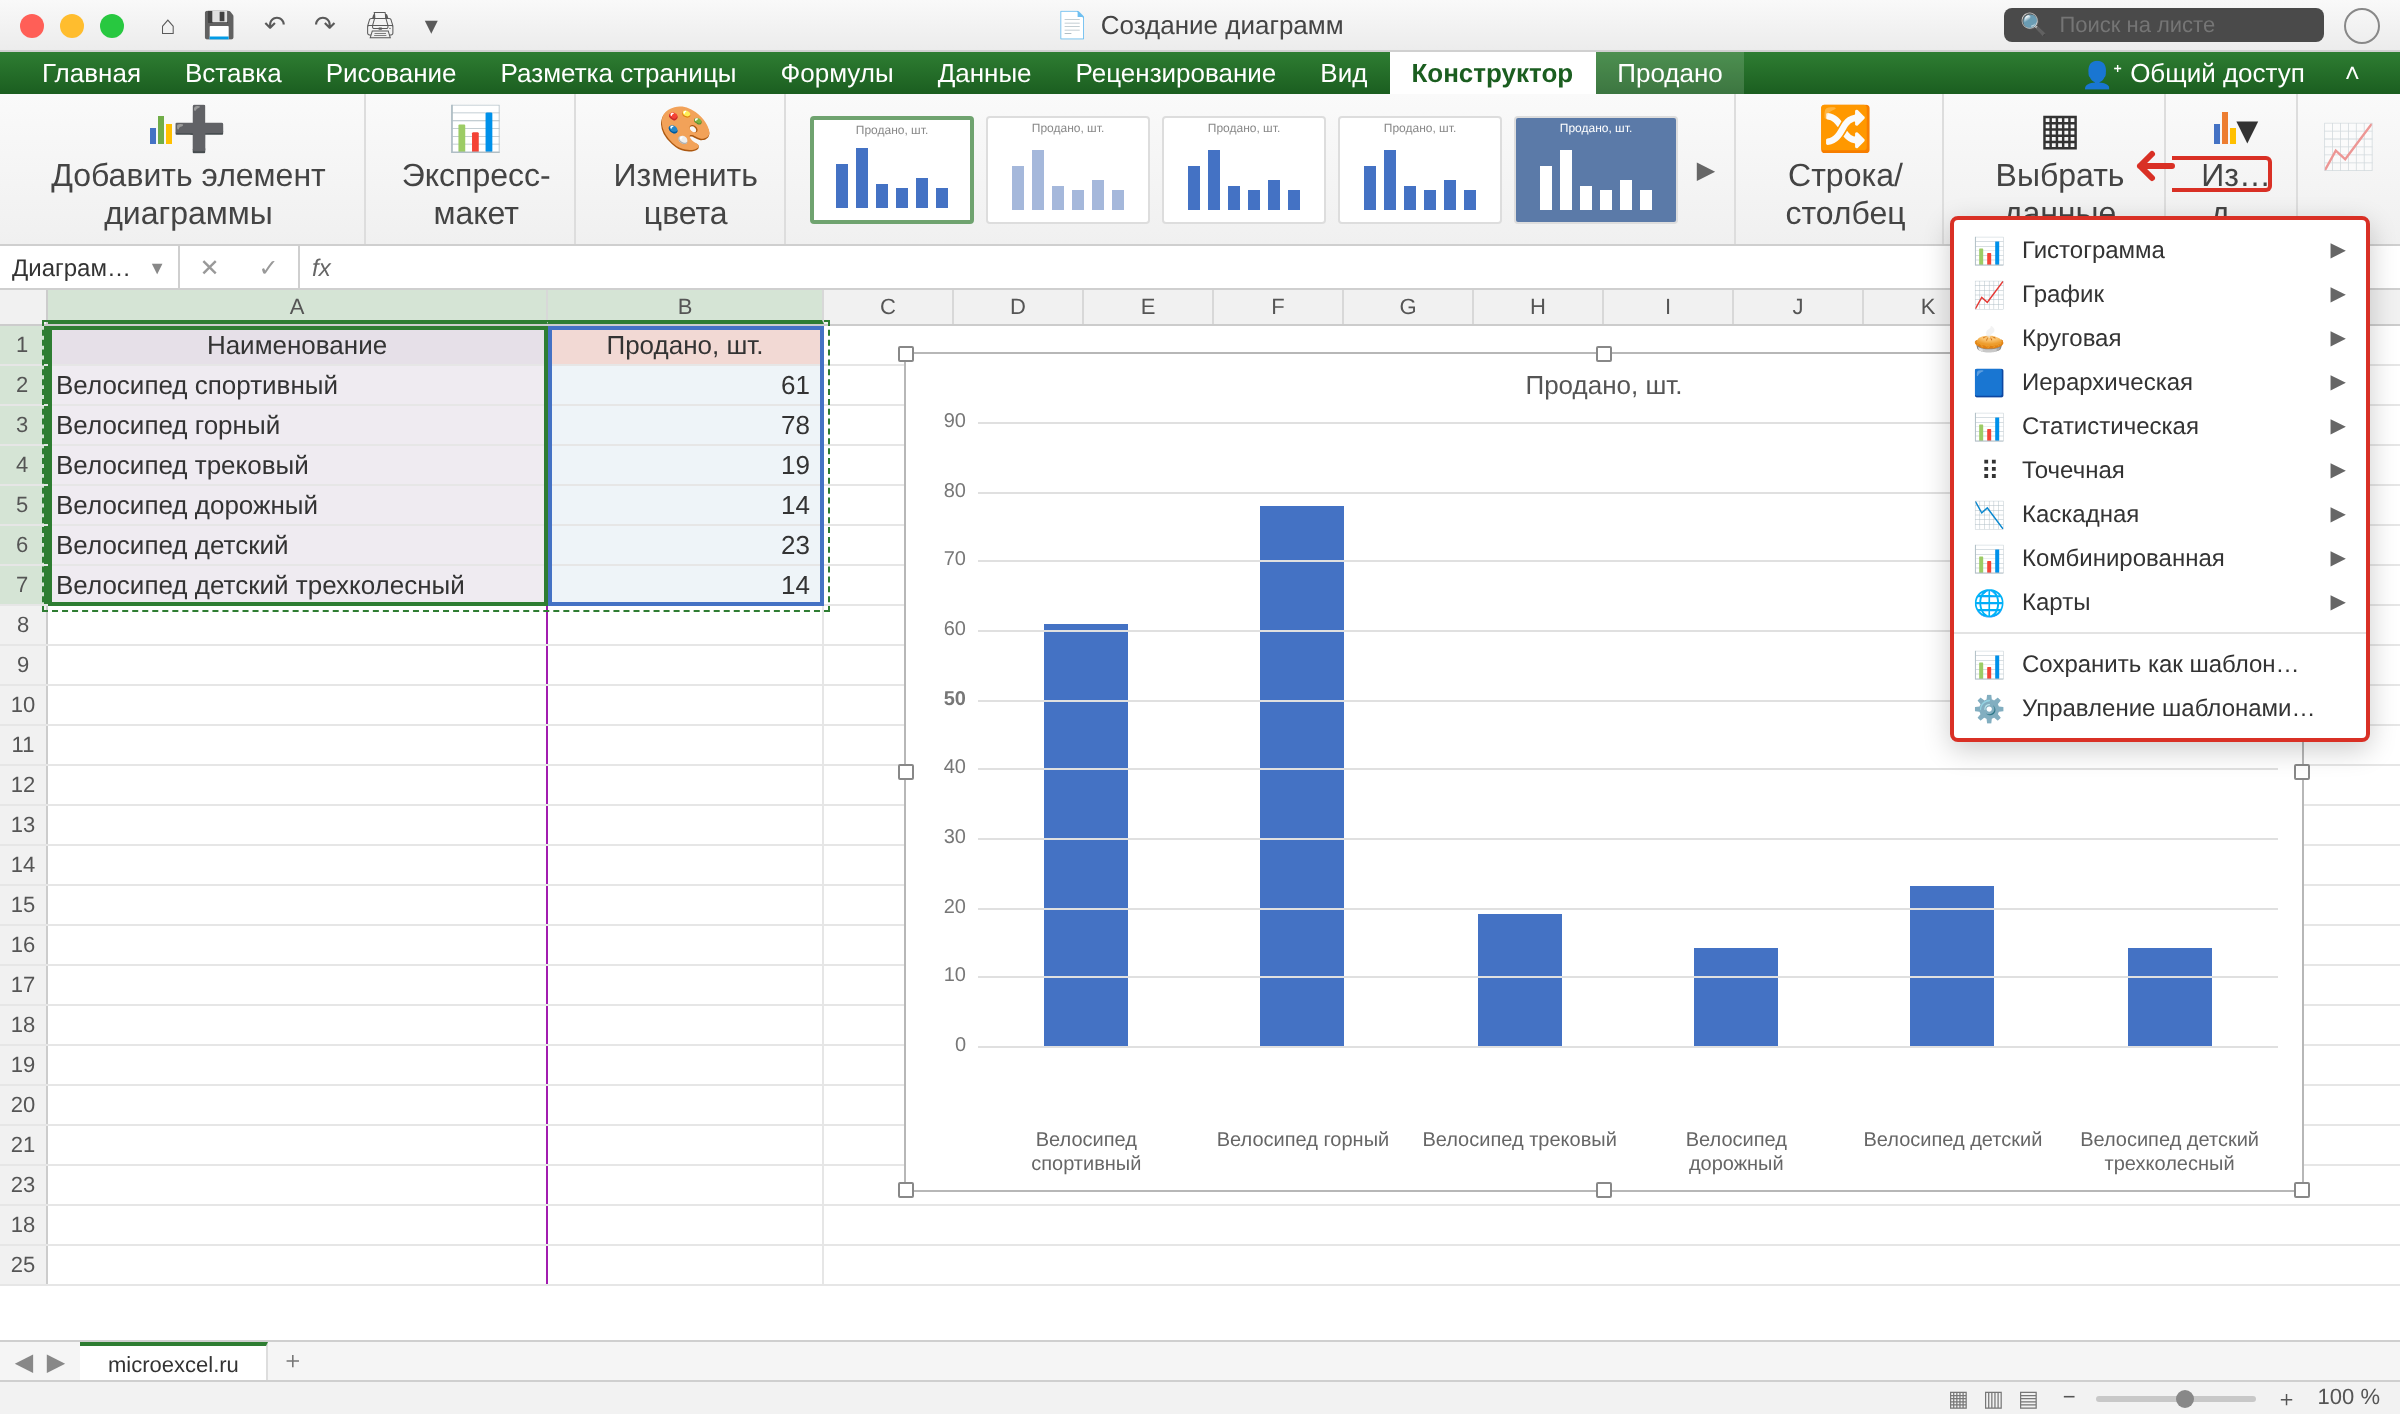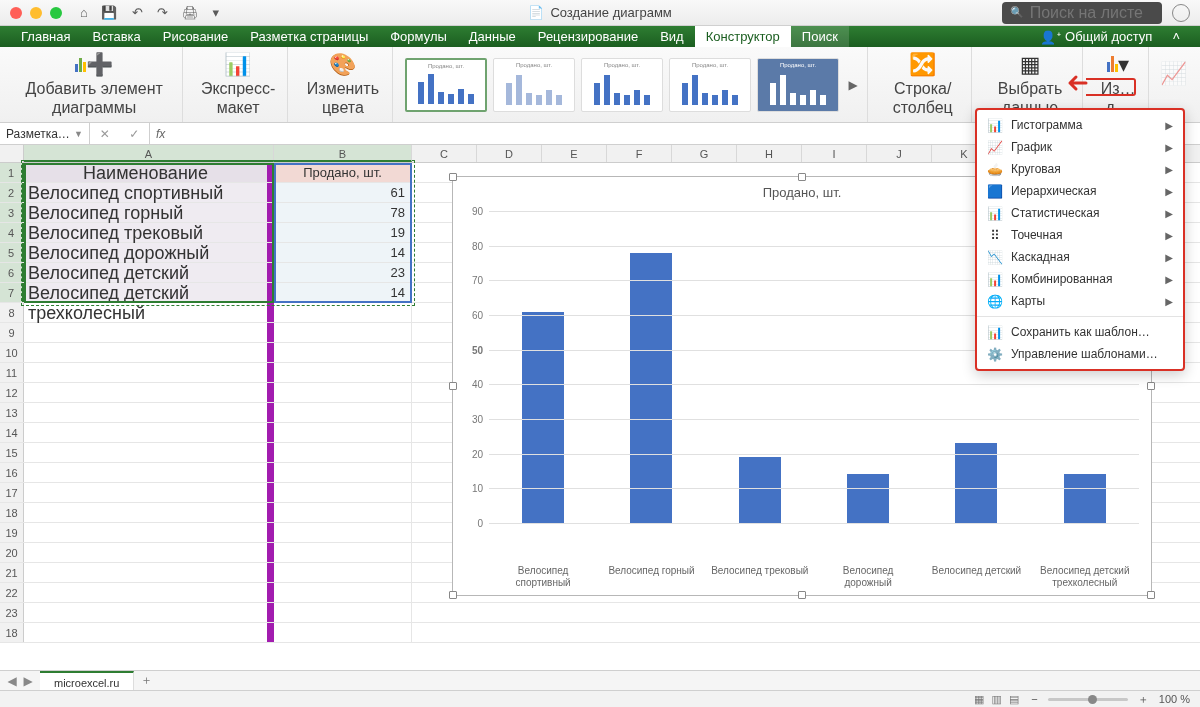--- a/index.html
+++ b/index.html
@@ -7,27 +7,27 @@
 
 
 .titlebar { height: 26px; background: linear-gradient(#f9f9f9,#ececec); display: flex; align-items: center; padding: 0 10px; border-bottom: 1px solid #d0d0d0; position: relative; }
 .mac-dots { display: flex; gap: 8px; }
 .mac-dot { width: 12px; height: 12px; border-radius: 50%; }
 .dot-r { background: #ff5f57; } .dot-y { background: #ffbd2e; } .dot-g { background: #28c840; }
 .title-tools { display:flex; gap:14px; margin-left:18px; color:#5a5a5a; font-size:13px;}
 .title-tools span { cursor:pointer; }
 .title-center { position:absolute; left:50%; transform:translateX(-50%); display:flex; align-items:center; gap:6px; font-size:13px; color:#444;}
 .title-search { margin-left:auto; display:flex; align-items:center; gap:6px; color:#999; background:#4a4a4a; border-radius:4px; padding:2px 8px; font-size:11px; width:160px;}
-.title-search input { background:transparent; border:none; color:#ccc; outline:none; width:100%; font-size:16px;}
+.title-search input { background:transparent; border:none; color:#ccc; outline:none; width:100%; font-size:11px;}
 .smiley { width:18px; height:18px; border:1.5px solid #888; border-radius:50%; margin-left:10px; position:relative;}
 
 
 .tabstrip { height: 21px; background: linear-gradient(#2e7d32,#1b5e20); display:flex; align-items:stretch; padding: 0 10px; color:#fff; font-size:13px;}
 .tabstrip .tab { padding: 2px 11px; display:flex; align-items:center; cursor:pointer; }
-.ctx-tab { background:#fff; color:#1b5e20; font-weight:400; }
+.ctx-tab { background:#fff; color:#1b5e20; font-weight:700; }
 .ctx-tab2 { background: rgba(255,255,255,.15); }
 .share-btn { margin-left:auto; display:flex; align-items:center; gap:4px; padding:0 10px; font-size:13px;}
 .collapse-caret { padding:0 10px; display:flex; align-items:center;}
 
 
 .ribbon { height: 76px; background: linear-gradient(#fafafa,#f0f0f0); border-bottom:1px solid #cfcfcf; display:flex; align-items:center; padding:0 6px; gap:6px;}
 .rgroup { display:flex; flex-direction:column; align-items:center; justify-content:center; height:100%; padding:0 6px; border-right:1px solid #ddd; }
 .rgroup:last-child{border-right:none;}
 .rgroup .big-ico { font-size:22px; margin-bottom:2px;}
 .rgroup .lbl { font-size:16px; text-align:center; line-height:1.15; color:#444;}
@@ -50,21 +50,21 @@
 .col-headers { position:absolute; top:0; left:0; right:0; height:18px; display:flex; background:#f1f1f1; border-bottom:1px solid #ccc;}
 .corner { width:24px; border-right:1px solid #ccc;}
 .ch { border-right:1px solid #d8d8d8; text-align:center; font-size:11px; color:#555; line-height:18px;}
 .ch.sel{background:#d5e4d5; border-bottom:2px solid #2e7d32;}
 .chA{width:250px;} .chB{width:138px;}
 .chS{width:65px;}
 .rows { position:absolute; top:18px; left:0; right:0; bottom:0;}
 .row { height:20px; display:flex; border-bottom:1px solid #e6e6e6;}
 .rh { width:24px; background:#f1f1f1; border-right:1px solid #ccc; text-align:center; font-size:11px; color:#555; line-height:20px;}
 .rh.sel{background:#d5e4d5; border-right:2px solid #2e7d32;}
-.cellA{width:250px; border-right:7px solid #a21caf; padding:0 4px; line-height:20px; font-size:18px;}
+.cellA{width:250px; border-right:1px solid #a21caf; padding:0 4px; line-height:20px; font-size:13px;}
 .cellB{width:138px; border-right:1px solid #e6e6e6; padding:0 6px; line-height:20px; font-size:13px; text-align:right;}
 .hdr-cell{ background:#e6e0e8; text-align:center; font-weight:500;}
 .hdr-cellB{ background:#f2d9d4; text-align:center; font-weight:500;}
 .dataA{ background:#efebf1;} .dataB{ background:#eef4f8;}
 .sel-border { position:absolute; border:2px solid #2e7d32; pointer-events:none;}
 .sel-borderB{ position:absolute; border:2px solid #4472c4; pointer-events:none;}
 .marquee{ position:absolute; border:1px dashed #2e7d32; pointer-events:none;}
 
 
 .chartobj { position:absolute; top:31px; left:452px; width:700px; height:420px; background:#fff; border:1px solid #b7b7b7; }
@@ -139,21 +139,21 @@
       <div class="tab">Главная</div>
       <div class="tab">Вставка</div>
       <div class="tab">Рисование</div>
       <div class="tab">Разметка страницы</div>
       <div class="tab">Формулы</div>
       <div class="tab">Данные</div>
       <div class="tab">Рецензирование</div>
       <div class="tab">Вид</div>
     </div>
   <div class="tab ctx-tab">Конструктор</div>
-  <div class="tab ctx-tab2">Поиск</div>
+  <div class="tab ctx-tab2">Продано</div>
   <div class="share-btn">
     <span>👤⁺</span>
     <span>Общий доступ</span>
   </div>
   <div class="collapse-caret">˄</div>
 </div>
 
 <div class="ribbon">
   <div class="rgroup">
     <div class="big-ico"><span class="ico-chart">
@@ -248,21 +248,21 @@
 </div>
 
 <div class="red-arrow">
   <svg width="26" height="20">
       <path d="M24 10 L8 10 M8 10 L14 4 M8 10 L14 16" stroke="#d93025" stroke-width="3" fill="none" stroke-linecap="round"></path>
     </svg>
 </div>
 
 <div class="fbar">
   <div class="namebox">
-      <span>Разметка…</span>
+      <span>Диаграм…</span>
       <span style="color:#888;font-size:9px">▼</span>
     </div>
   <div class="fbicons">
     <span>✕</span>
     <span>✓</span>
   </div>
   <span class="fx">fx</span>
   <input class="formula-input" style="">
 </div>
 
@@ -383,31 +383,31 @@
         <div class="rh">20</div>
         <div class="cellA"></div>
         <div class="cellB"></div>
       </div>
       <div class="row">
         <div class="rh">21</div>
         <div class="cellA"></div>
         <div class="cellB"></div>
       </div>
       <div class="row">
-        <div class="rh">22</div>
-        <div class="cellA"></div>
-        <div class="cellB"></div>
-      </div>
-      <div class="row">
         <div class="rh">23</div>
         <div class="cellA"></div>
         <div class="cellB"></div>
       </div>
       <div class="row">
         <div class="rh">18</div>
+        <div class="cellA"></div>
+        <div class="cellB"></div>
+      </div>
+      <div class="row">
+        <div class="rh">25</div>
         <div class="cellA"></div>
         <div class="cellB"></div>
       </div>
     </div>
 
   <div class="sel-border" style="top:18px; left:24px; width:250px; height:140px;"></div>
   <div class="sel-borderB" style="top:18px; left:274px; width:138px; height:140px;"></div>
   <div class="marquee" style="top:15px; left:21px; width:394px; height:146px;"></div>
 
   <div class="chartobj">

